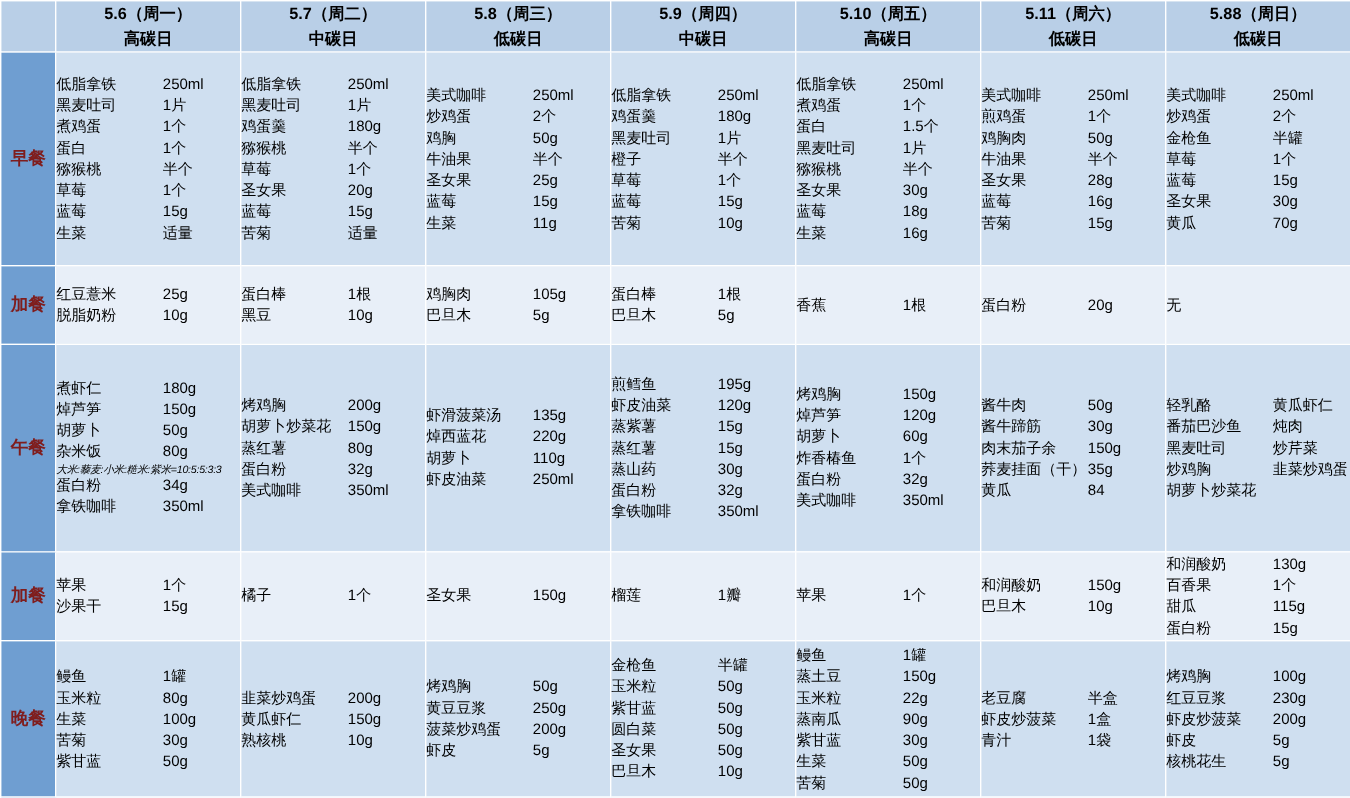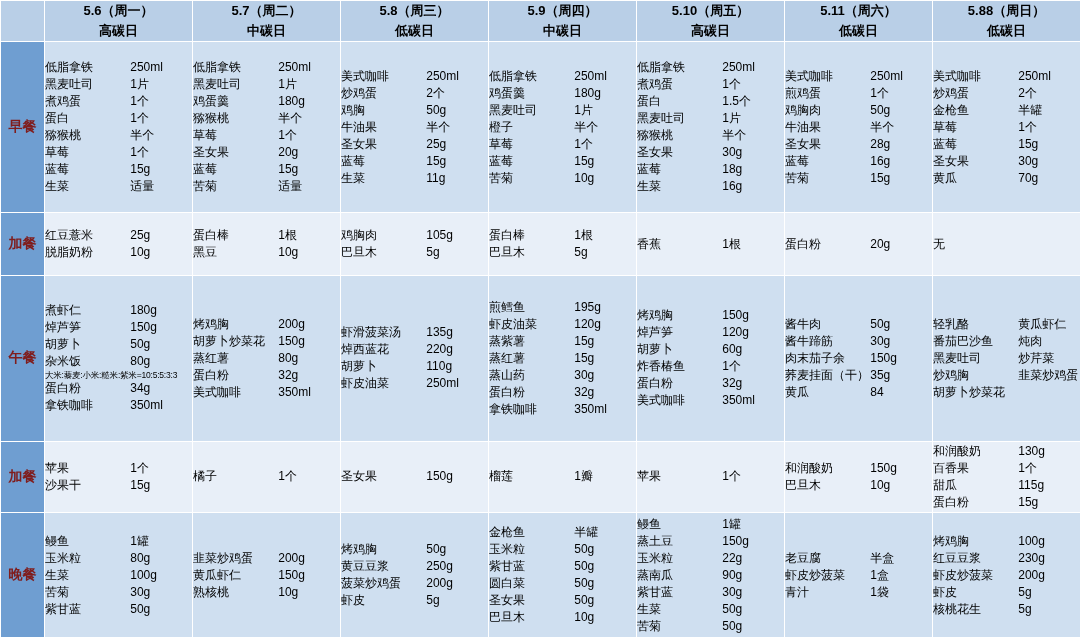--- a/index.html
+++ b/index.html
@@ -58,20 +58,21 @@
     white-space:nowrap;
   }
   .nm{flex:0 0 58%;overflow:hidden;}
   .qt{flex:0 0 42%;overflow:hidden;}
   .note{
     font-size:8.5px;
     line-height:1.25;
     letter-spacing:-0.2px;
     display:block;
     white-space:normal;
+    font-style:italic;
   }
 </style>
 </head>
 <body>
 
 <table class="plan">
   <colgroup>
     <col style="width:44px">
     <col span="7" style="width:148px">
   </colgroup>

